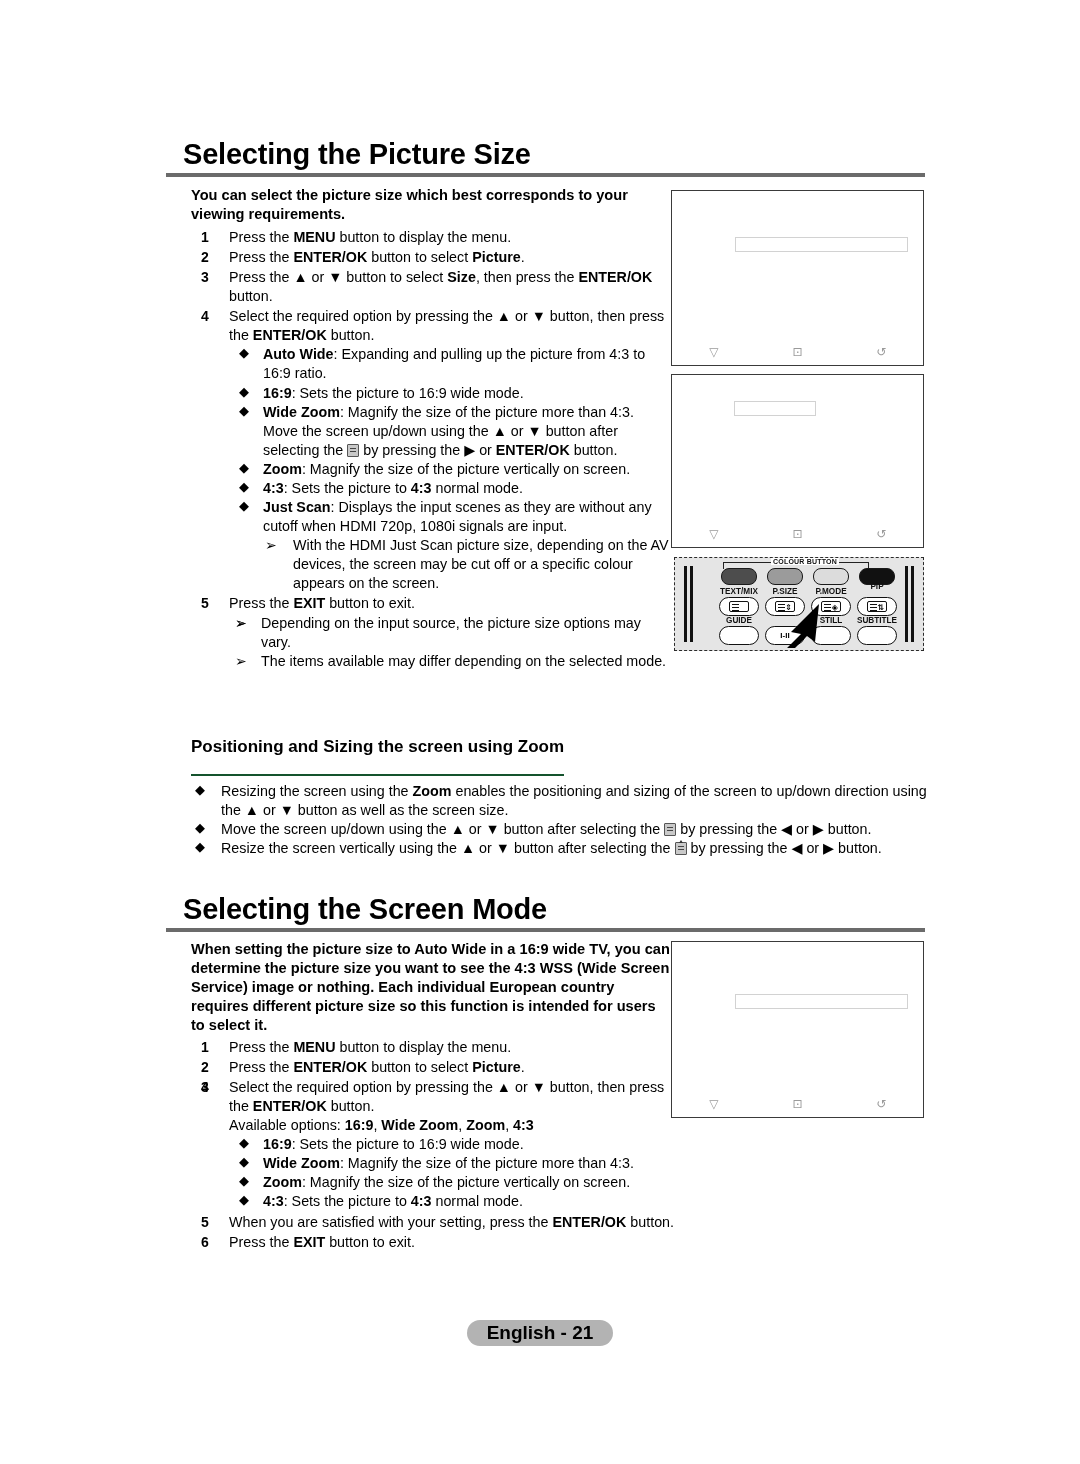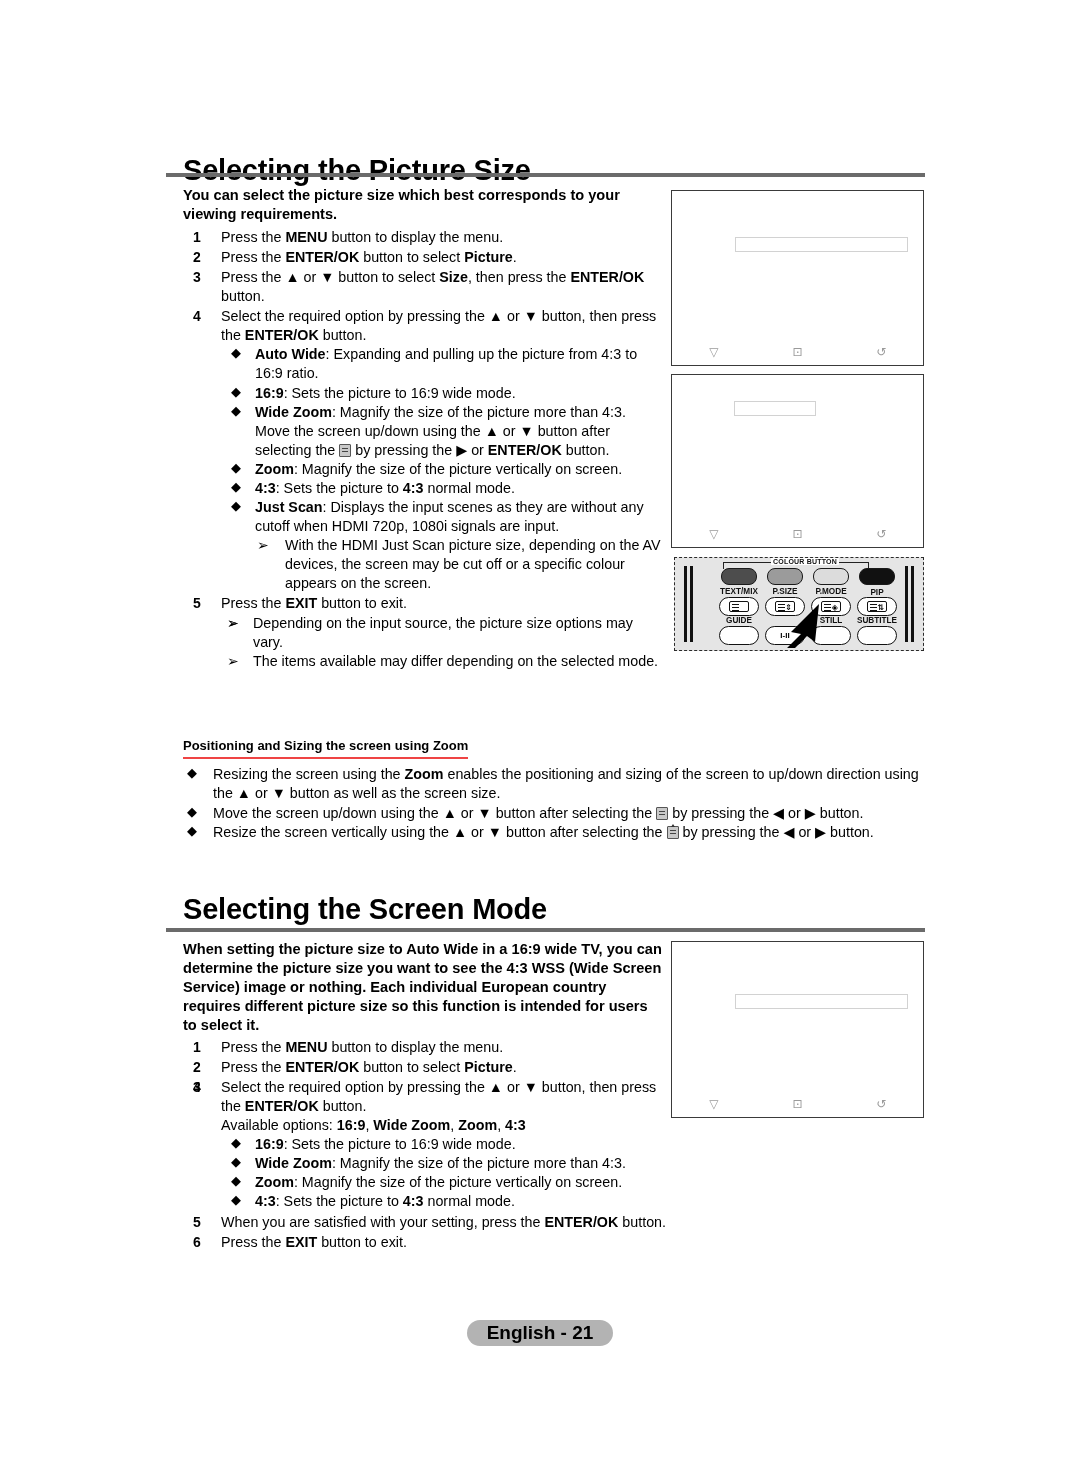--- a/index.html
+++ b/index.html
@@ -17,39 +17,39 @@
     position:absolute;
     font-size:29px;font-weight:bold;letter-spacing:-0.2px;
     color:#000;
   }
   .sec-rule{
     position:absolute;
     height:4px;background:#6b6b6b;
   }
 
   
-  .col{position:absolute;font-size:14.3px;line-height:1.335;}
+  .col{position:absolute;font-size:14.3px;line-height:1.335;margin-left:8px;}
   .intro{font-weight:bold;font-size:14.6px;line-height:1.30;}
 
   .step{position:relative;padding-left:38px;margin-top:1px;}
   .step .num{position:absolute;left:10px;top:0;font-weight:bold;font-size:14px;}
   .cont{padding-left:38px;}
 
   .dia{position:relative;padding-left:34px;margin-top:0px;}
   .dia .bl{position:absolute;left:10px;top:-1px;font-size:13px;}
   .arr{position:relative;padding-left:32px;}
   .arr .bl{position:absolute;left:6px;top:0px;font-size:14px;font-weight:bold;}
 
   b{font-weight:bold;}
 
   .subhead{
-    font-weight:bold;font-size:13px;
+    font-weight:bold;font-size:17px;
     display:inline-block;
-    border-bottom:2px solid #ef4444;
-    padding-bottom:3px;
+    border-bottom:2px solid #14532d;
+    padding-bottom:15px;
     margin-bottom:6px;
   }
 
   .wide .dia{padding-left:30px;}
   .wide .dia .bl{left:4px;}
 
   
   .ico{
     display:inline-block;width:12px;height:13px;
     vertical-align:-2px;position:relative;
@@ -119,21 +119,21 @@
     background:#b3b3b3;border-radius:13px;
     display:flex;align-items:center;justify-content:center;
     font-weight:bold;font-size:19px;color:#000;
   }
 </style>
 </head>
 <body>
 
 <div class="page">
 
-  <div class="sec-title" style="left:183px;top:154px;">Selecting the Picture Size</div>
+  <div class="sec-title" style="left:183px;top:138px;">Selecting the Picture Size</div>
   <div class="sec-rule" style="left:166px;top:173px;width:759px;"></div>
 
   <div class="col" style="left:183px;top:186px;width:480px;">
 
     <div class="intro">You can select the picture size which best corresponds to your viewing requirements.</div>
 
     <div style="margin-top:4px;">
       <div class="step">
         <span class="num">1</span>
         <span>Press the <b>MENU</b> button to display the menu.</span>
@@ -307,21 +307,21 @@
     <div class="colour-label" style="left:96px;top:0px;background:#fff;padding:0 2px;">COLOUR BUTTON</div>
 
     <div class="ckey" style="left:46px;top:10px;background:#4d4d4d;"></div>
     <div class="ckey" style="left:92px;top:10px;background:#9b9b9b;"></div>
     <div class="ckey" style="left:138px;top:10px;background:#dcdcdc;"></div>
     <div class="ckey" style="left:184px;top:10px;background:#111111;"></div>
 
     <div class="klabel" style="left:38px;top:29px;width:52px;">TEXT/MIX</div>
     <div class="klabel" style="left:84px;top:29px;width:52px;">P.SIZE</div>
     <div class="klabel" style="left:130px;top:29px;width:52px;">P.MODE</div>
-    <div class="klabel" style="left:176px;top:30px;width:52px;">PIP</div>
+    <div class="klabel" style="left:176px;top:24px;width:52px;">PIP</div>
 
     <div class="rkey" style="left:44px;top:39px;">
       <span class="gl"></span>
     </div>
     <div class="rkey" style="left:90px;top:39px;">
       <span class="gl">
           <span class="mark">⇕</span>
         </span>
     </div>
     <div class="rkey" style="left:136px;top:39px;">

